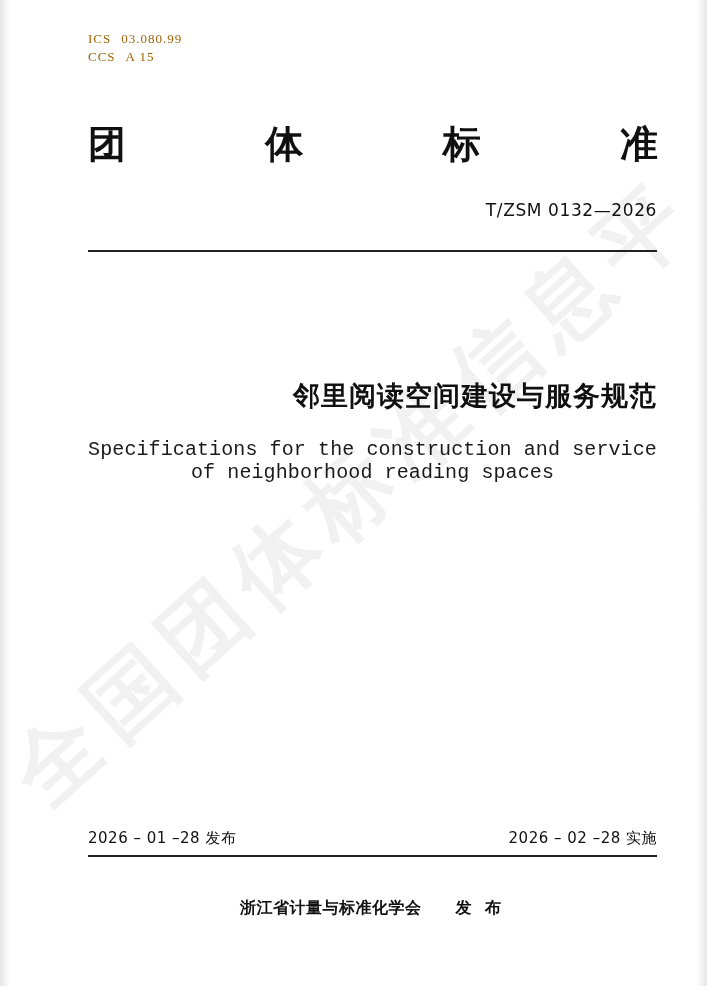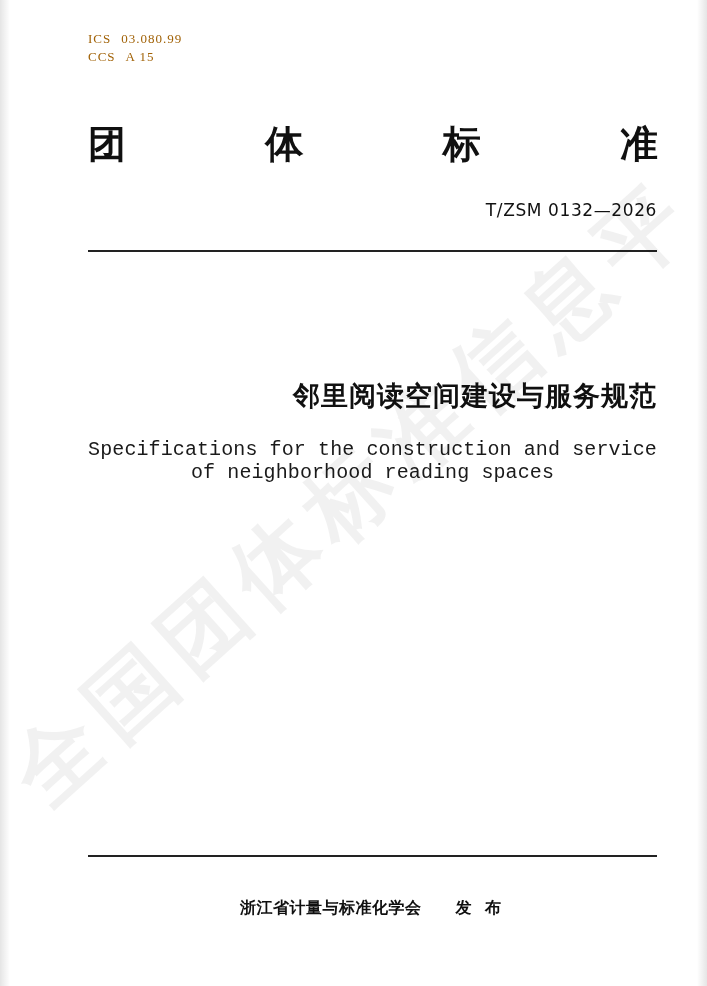--- a/index.html
+++ b/index.html
@@ -195,20 +195,24 @@
       <span>准</span>
     </div>
 
     <div class="std-no">T/ZSM 0132—2026</div>
 
     <div class="rule-top"></div>
 
     <div class="title-cn">邻里阅读空间建设与服务规范</div>
     <div class="title-en">Specifications for the construction and service of neighborhood reading spaces</div>
 
+    <div class="dates">
+      <div>2026 – 01 –28 发布</div>
+      <div>2026 – 02 –28 实施</div>
+    </div>
     <div class="rule-bottom"></div>
 
     <div class="issuer">
       <span>浙江省计量与标准化学会</span><span class="gap"></span><span class="pub">发 布</span>
     </div>
 
   </div>
 </div>
 
 </body></html>

